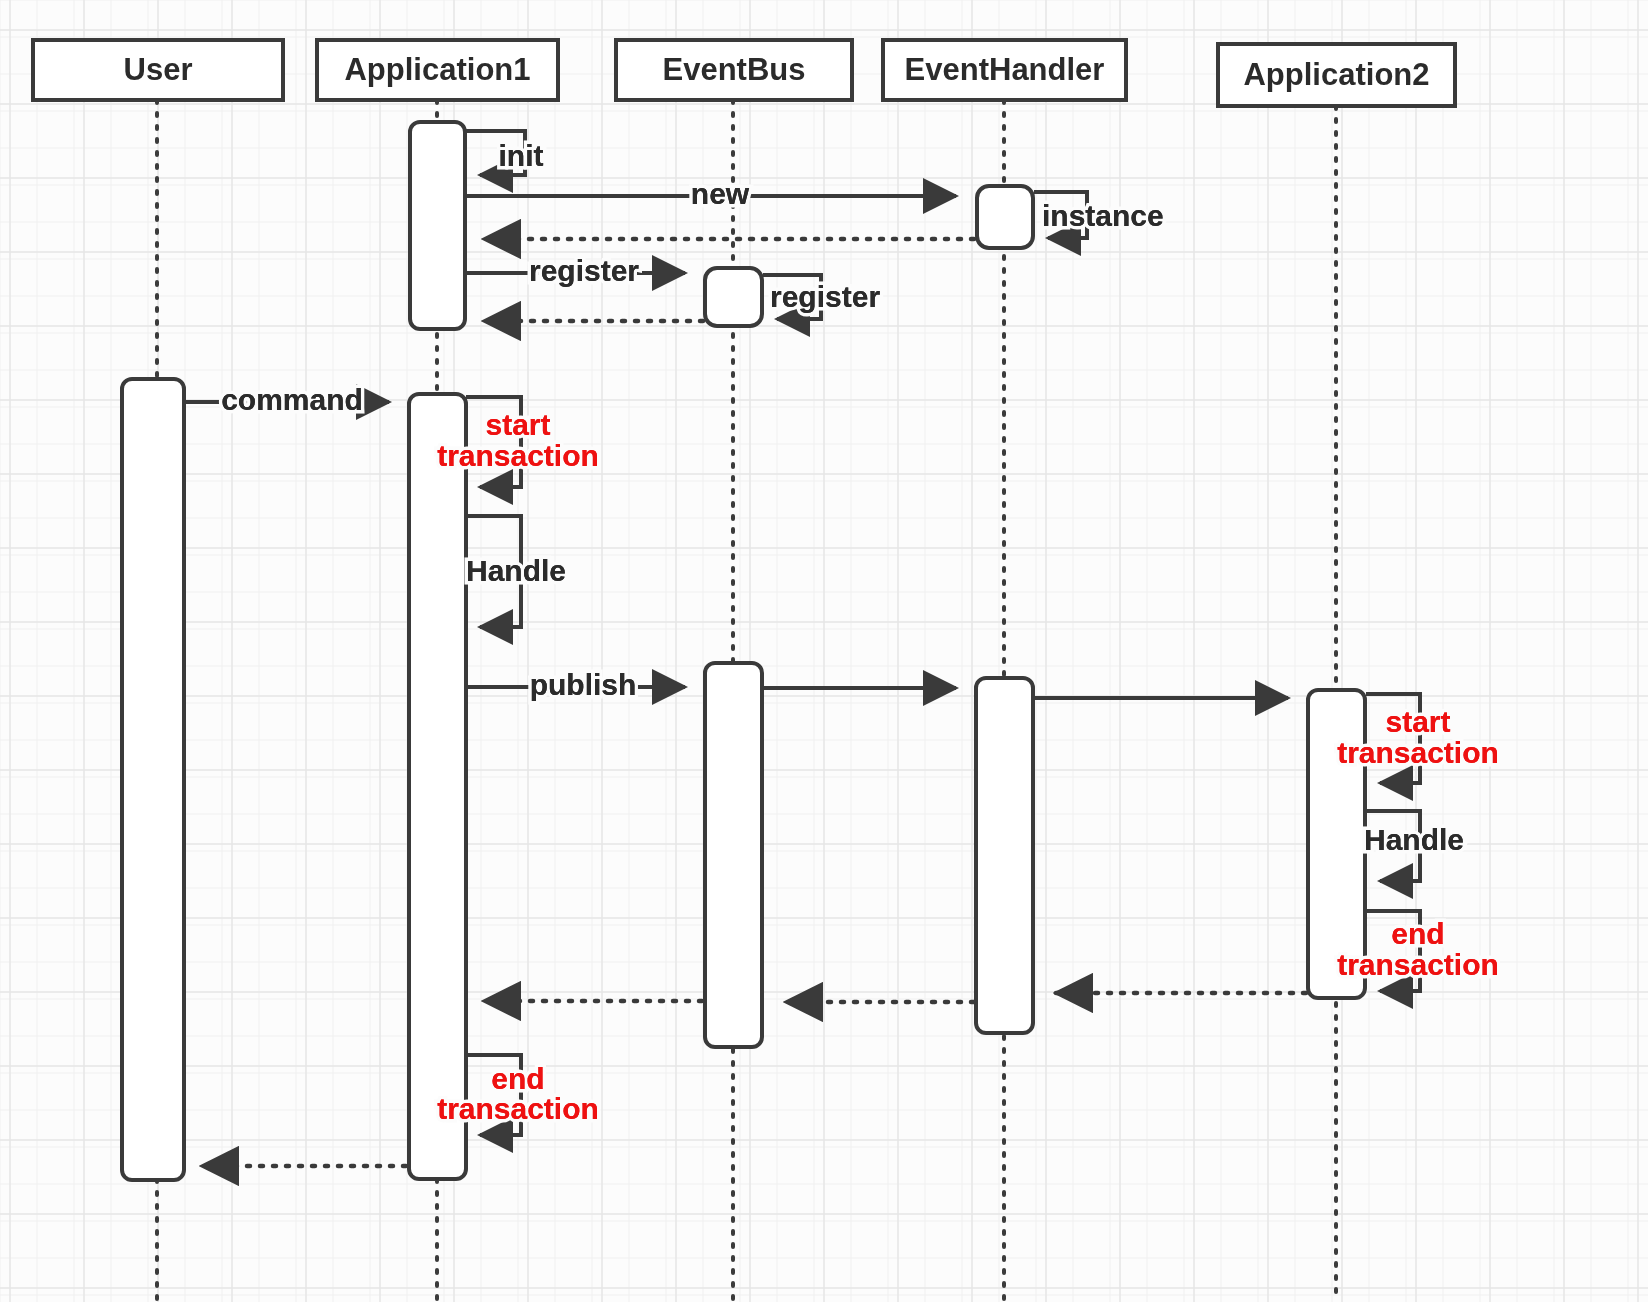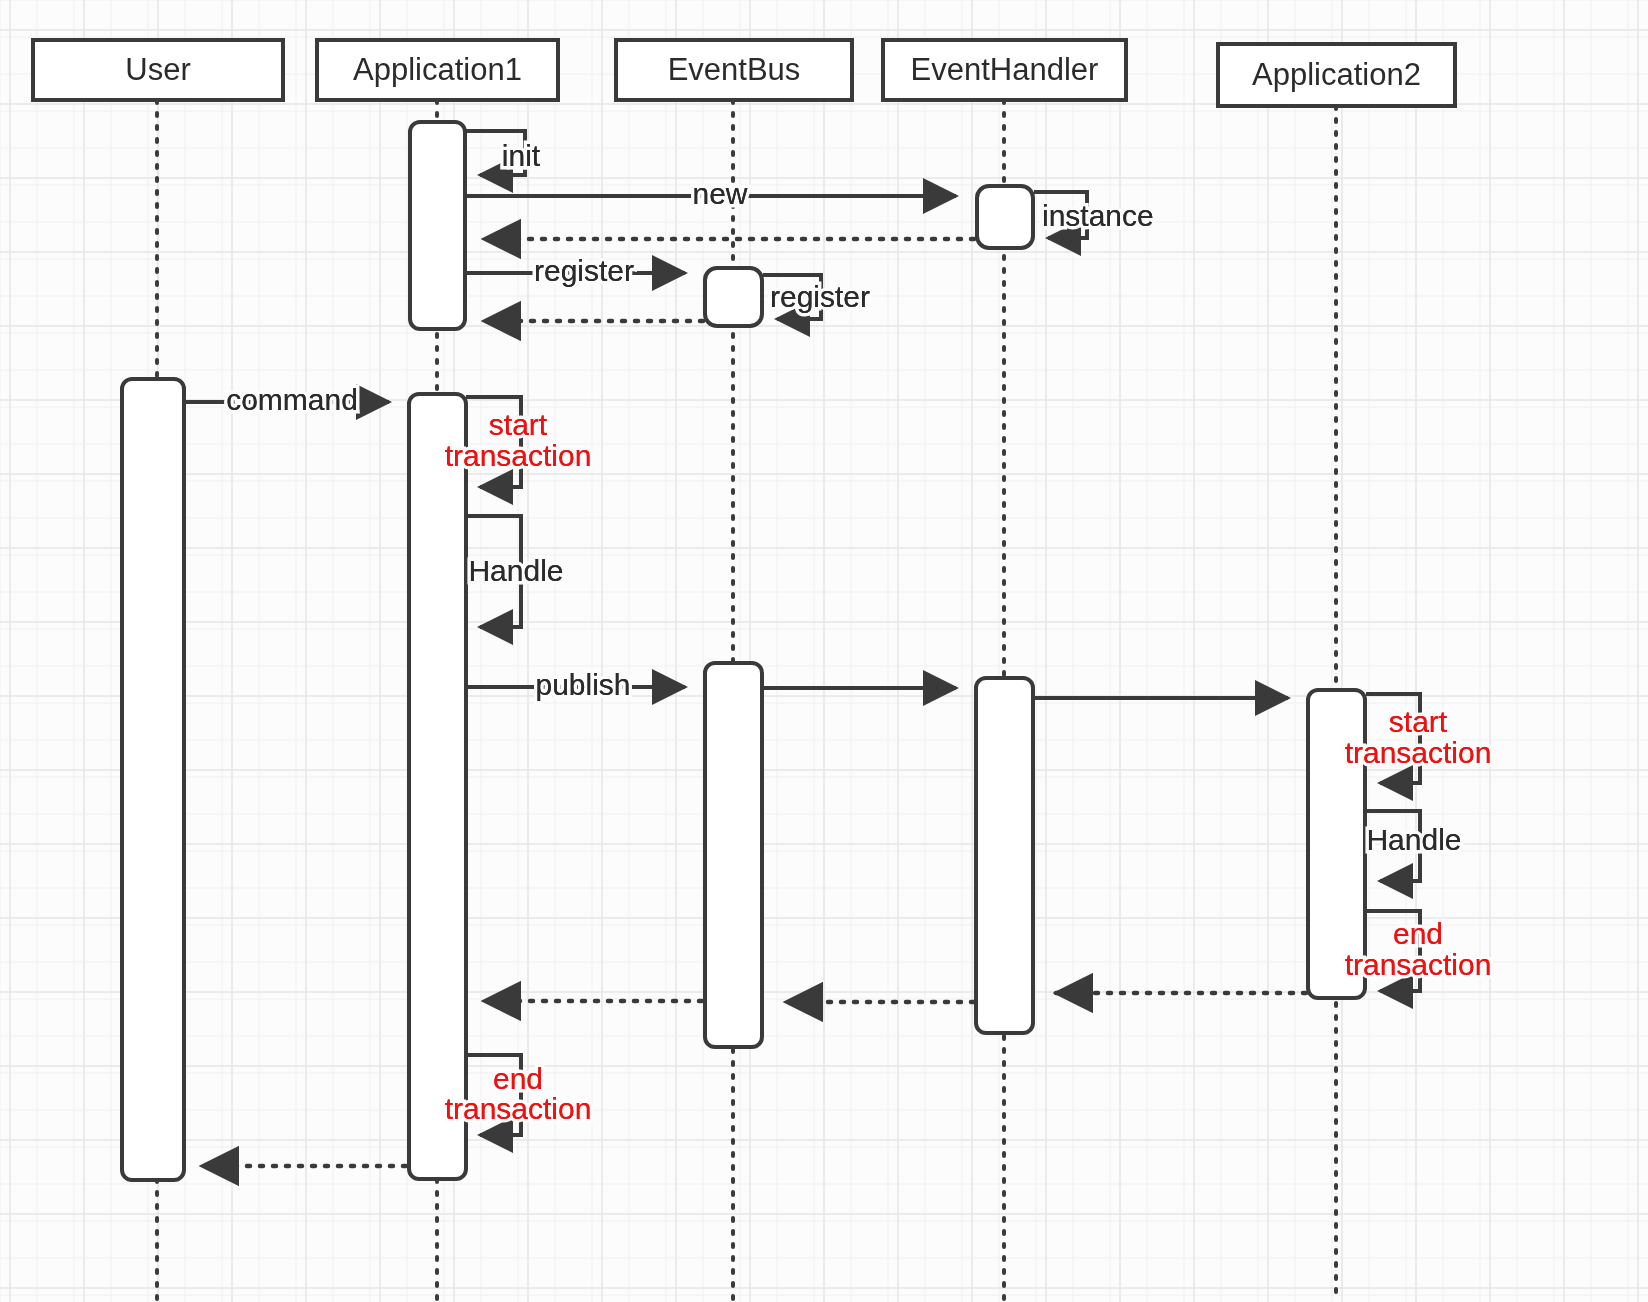--- a/index.html
+++ b/index.html
@@ -7,20 +7,21 @@
     padding: 0;
     background: #ffffff;
   }
   #canvas-wrap {
     position: relative;
     width: 1648px;
     height: 1302px;
     overflow: hidden;
     background: #fbfbfb;
     font-family: "Liberation Sans", sans-serif;
+    font-weight: bold;
   }
   svg.diagram {
     display: block;
     width: 1648px;
     height: 1302px;
   }
   .grid-minor { stroke: #f0f0f0; stroke-width: 1; }
   .grid-major { stroke: #e6e6e6; stroke-width: 1.5; }
   .lifeline-box {
     fill: #ffffff;

